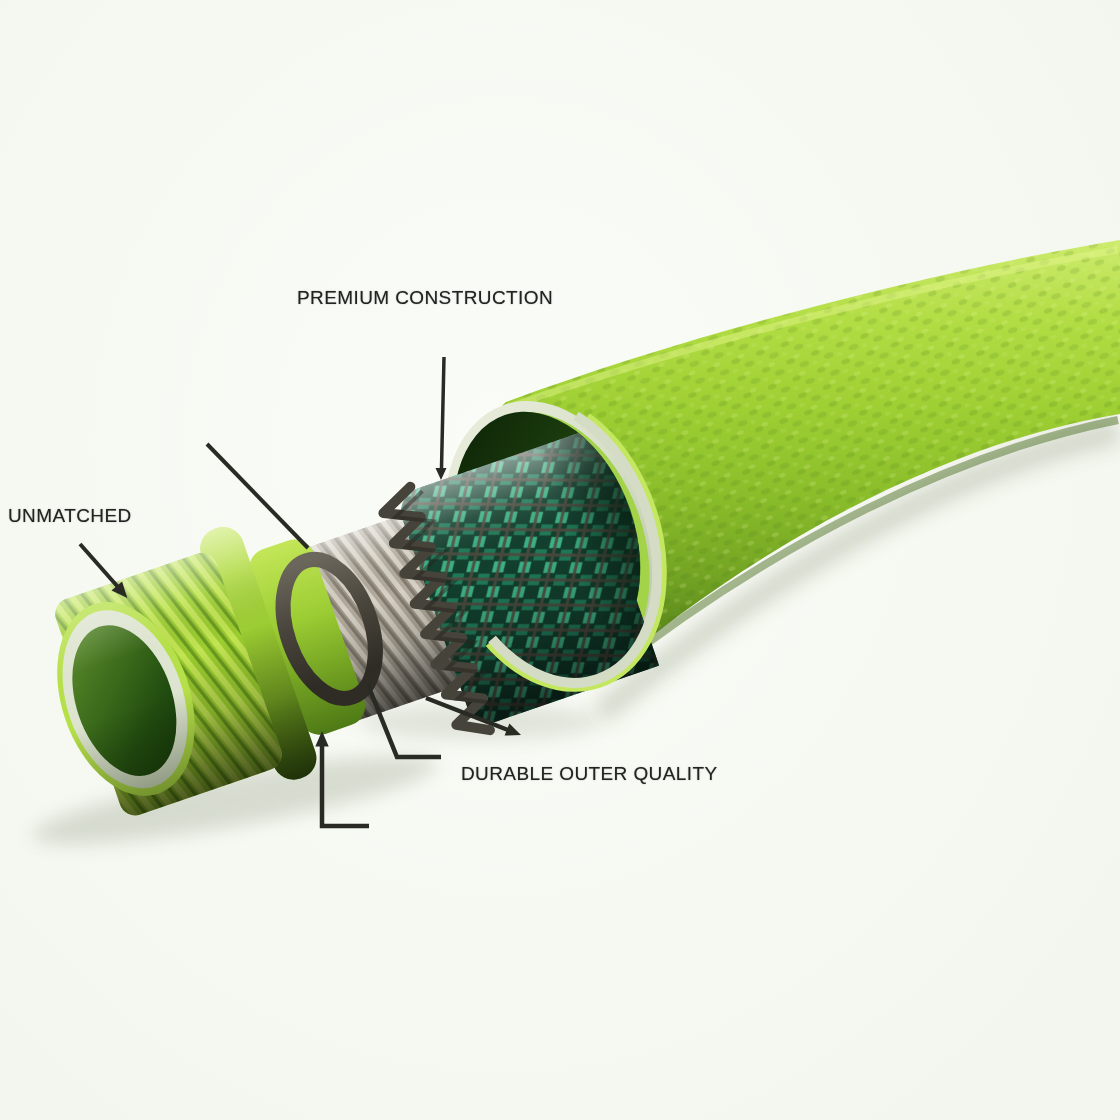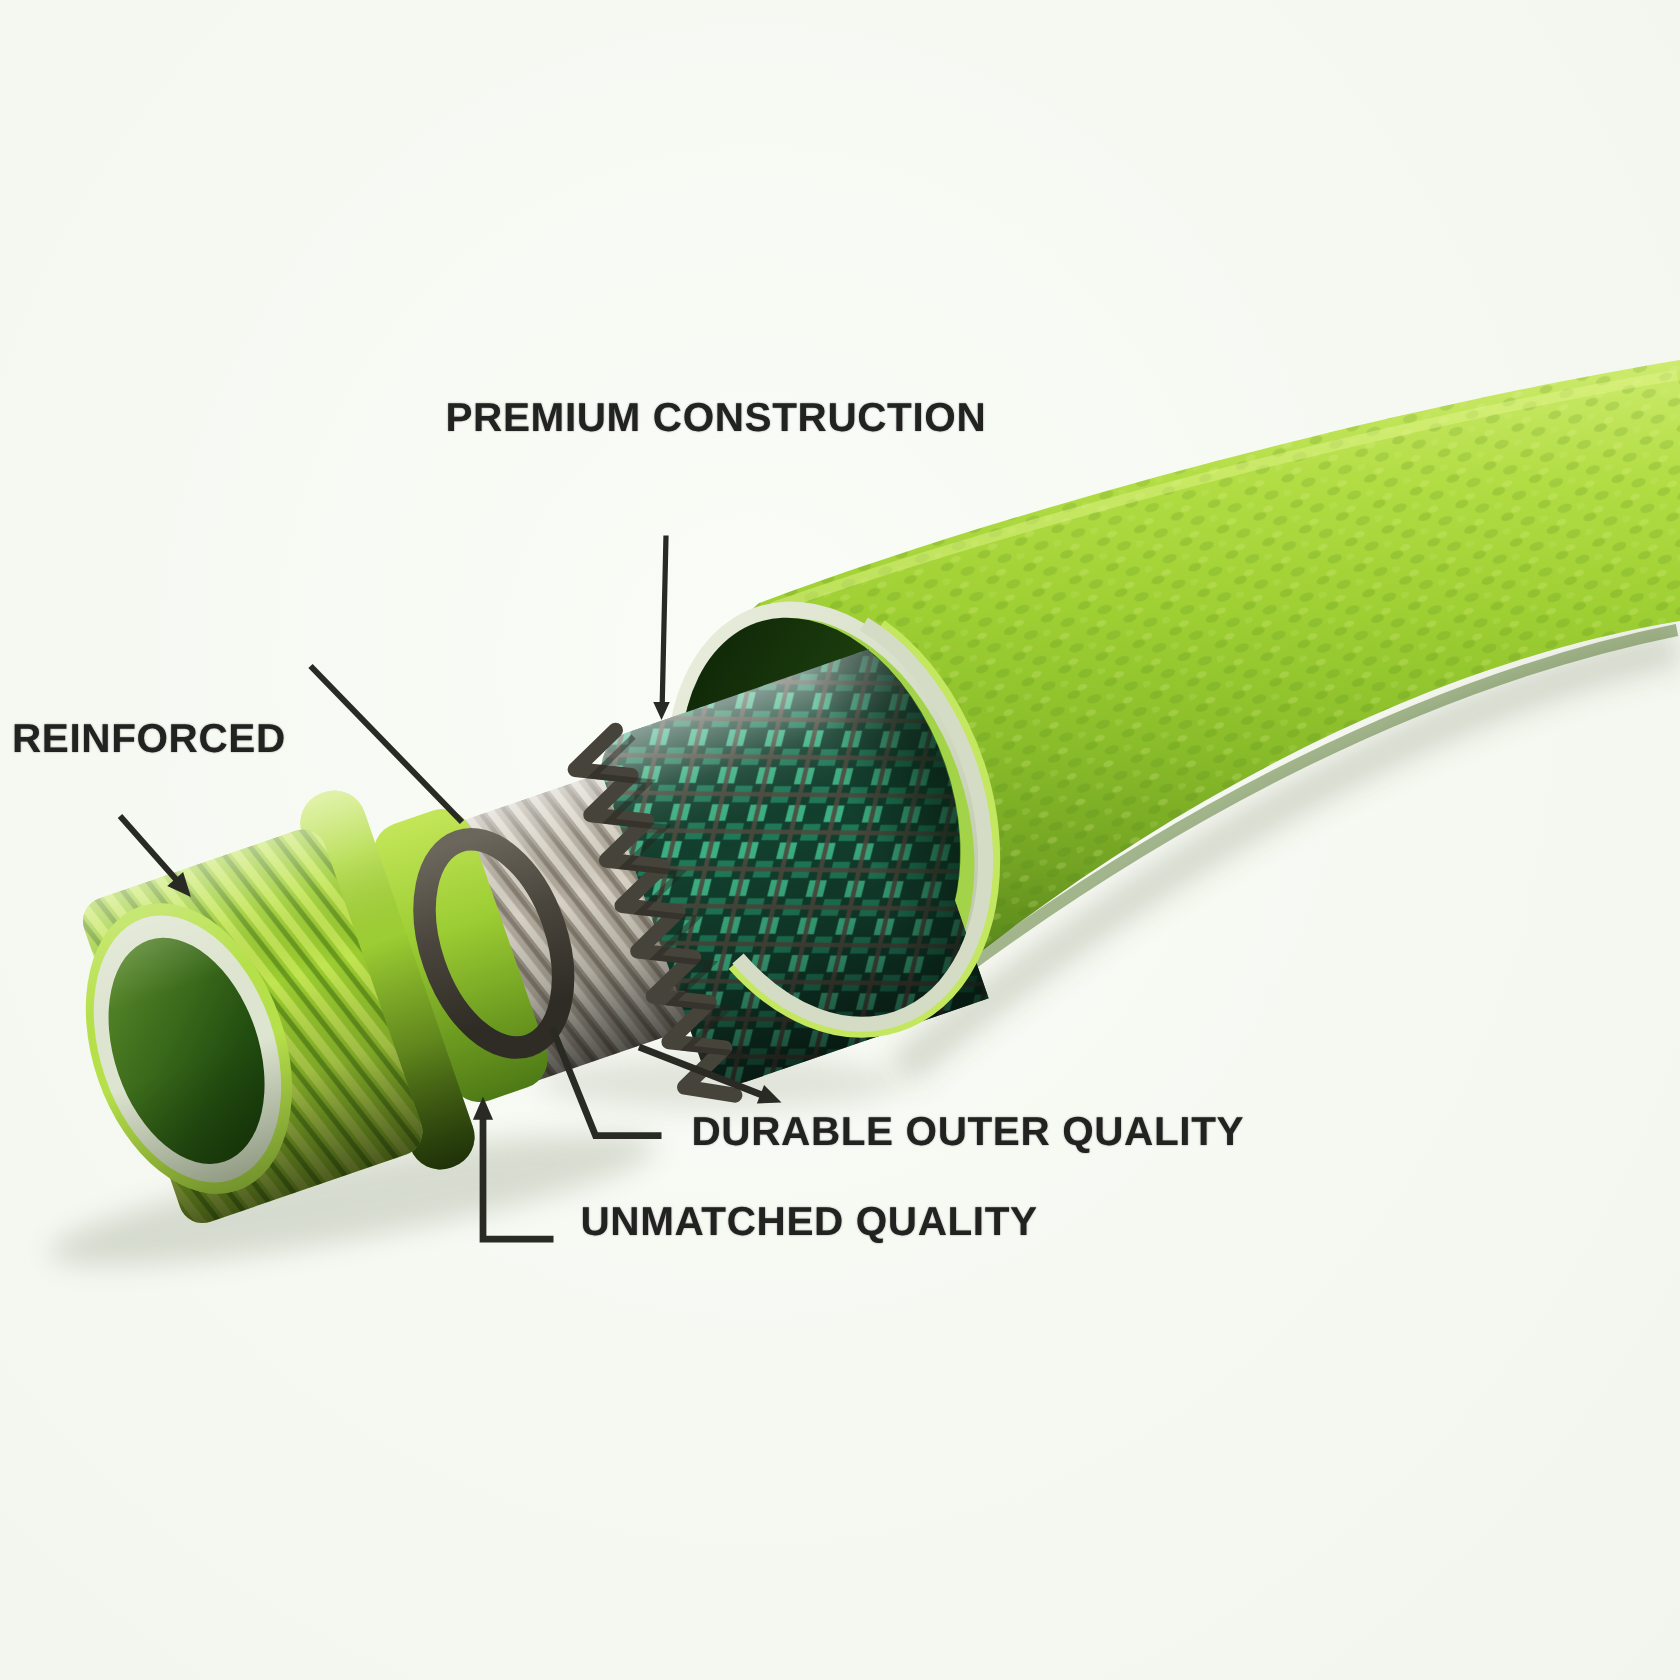--- a/index.html
+++ b/index.html
@@ -4,22 +4,23 @@
 <style>
   html,body{margin:0;padding:0;background:#ffffff;}
   .canvas{
     position:relative;width:1120px;height:1120px;overflow:hidden;
     background:radial-gradient(ellipse at 45% 40%, #fafcf7 0%, #f6f8f2 55%, #f2f4ee 100%);
     font-family:"Liberation Sans","DejaVu Sans",sans-serif;
   }
   .canvas svg{position:absolute;left:0;top:0;}
   .lbl{
     position:absolute;white-space:nowrap;
-    font-weight:bold;font-size:27px;letter-spacing:0.4px;color:#222220;
+    font-weight:normal;font-size:19px;letter-spacing:0.4px;color:#222220;
     text-shadow:0 0 1.2px rgba(40,40,40,.5);
+    margin-top:24px;
   }
   .lbl .ln{display:block;line-height:28px;}
 </style>
 </head>
 <body>
 
 <div class="canvas">
 
 <svg width="1120" height="1120" viewBox="0 0 1120 1120">
   <defs>
@@ -181,18 +182,17 @@
   <g fill="#2a2a25">
     <polygon points="441,480 435.5,468 446.5,468"></polygon>
     <polygon points="127.3,598 111.5,590.6 122.1,581.4"></polygon>
     <polygon points="521,735 504.6,735.6 509.4,723.4"></polygon>
     <polygon points="322,731 315.3,746.5 328.7,746.5"></polygon>
   </g>
 </svg>
 
 <div class="lbl" style="left:297px;top:263px;">PREMIUM CONSTRUCTION</div>
 <div class="lbl" style="left:8px;top:478px;">
-  <span class="ln">REINFORCED</span>
+  <span class="ln">UNMATCHED</span>
 </div>
 <div class="lbl" style="left:461px;top:739px;">DURABLE OUTER QUALITY</div>
-<div class="lbl" style="left:387px;top:799px;">UNMATCHED QUALITY</div>
 
 </div>
 
 </body></html>

